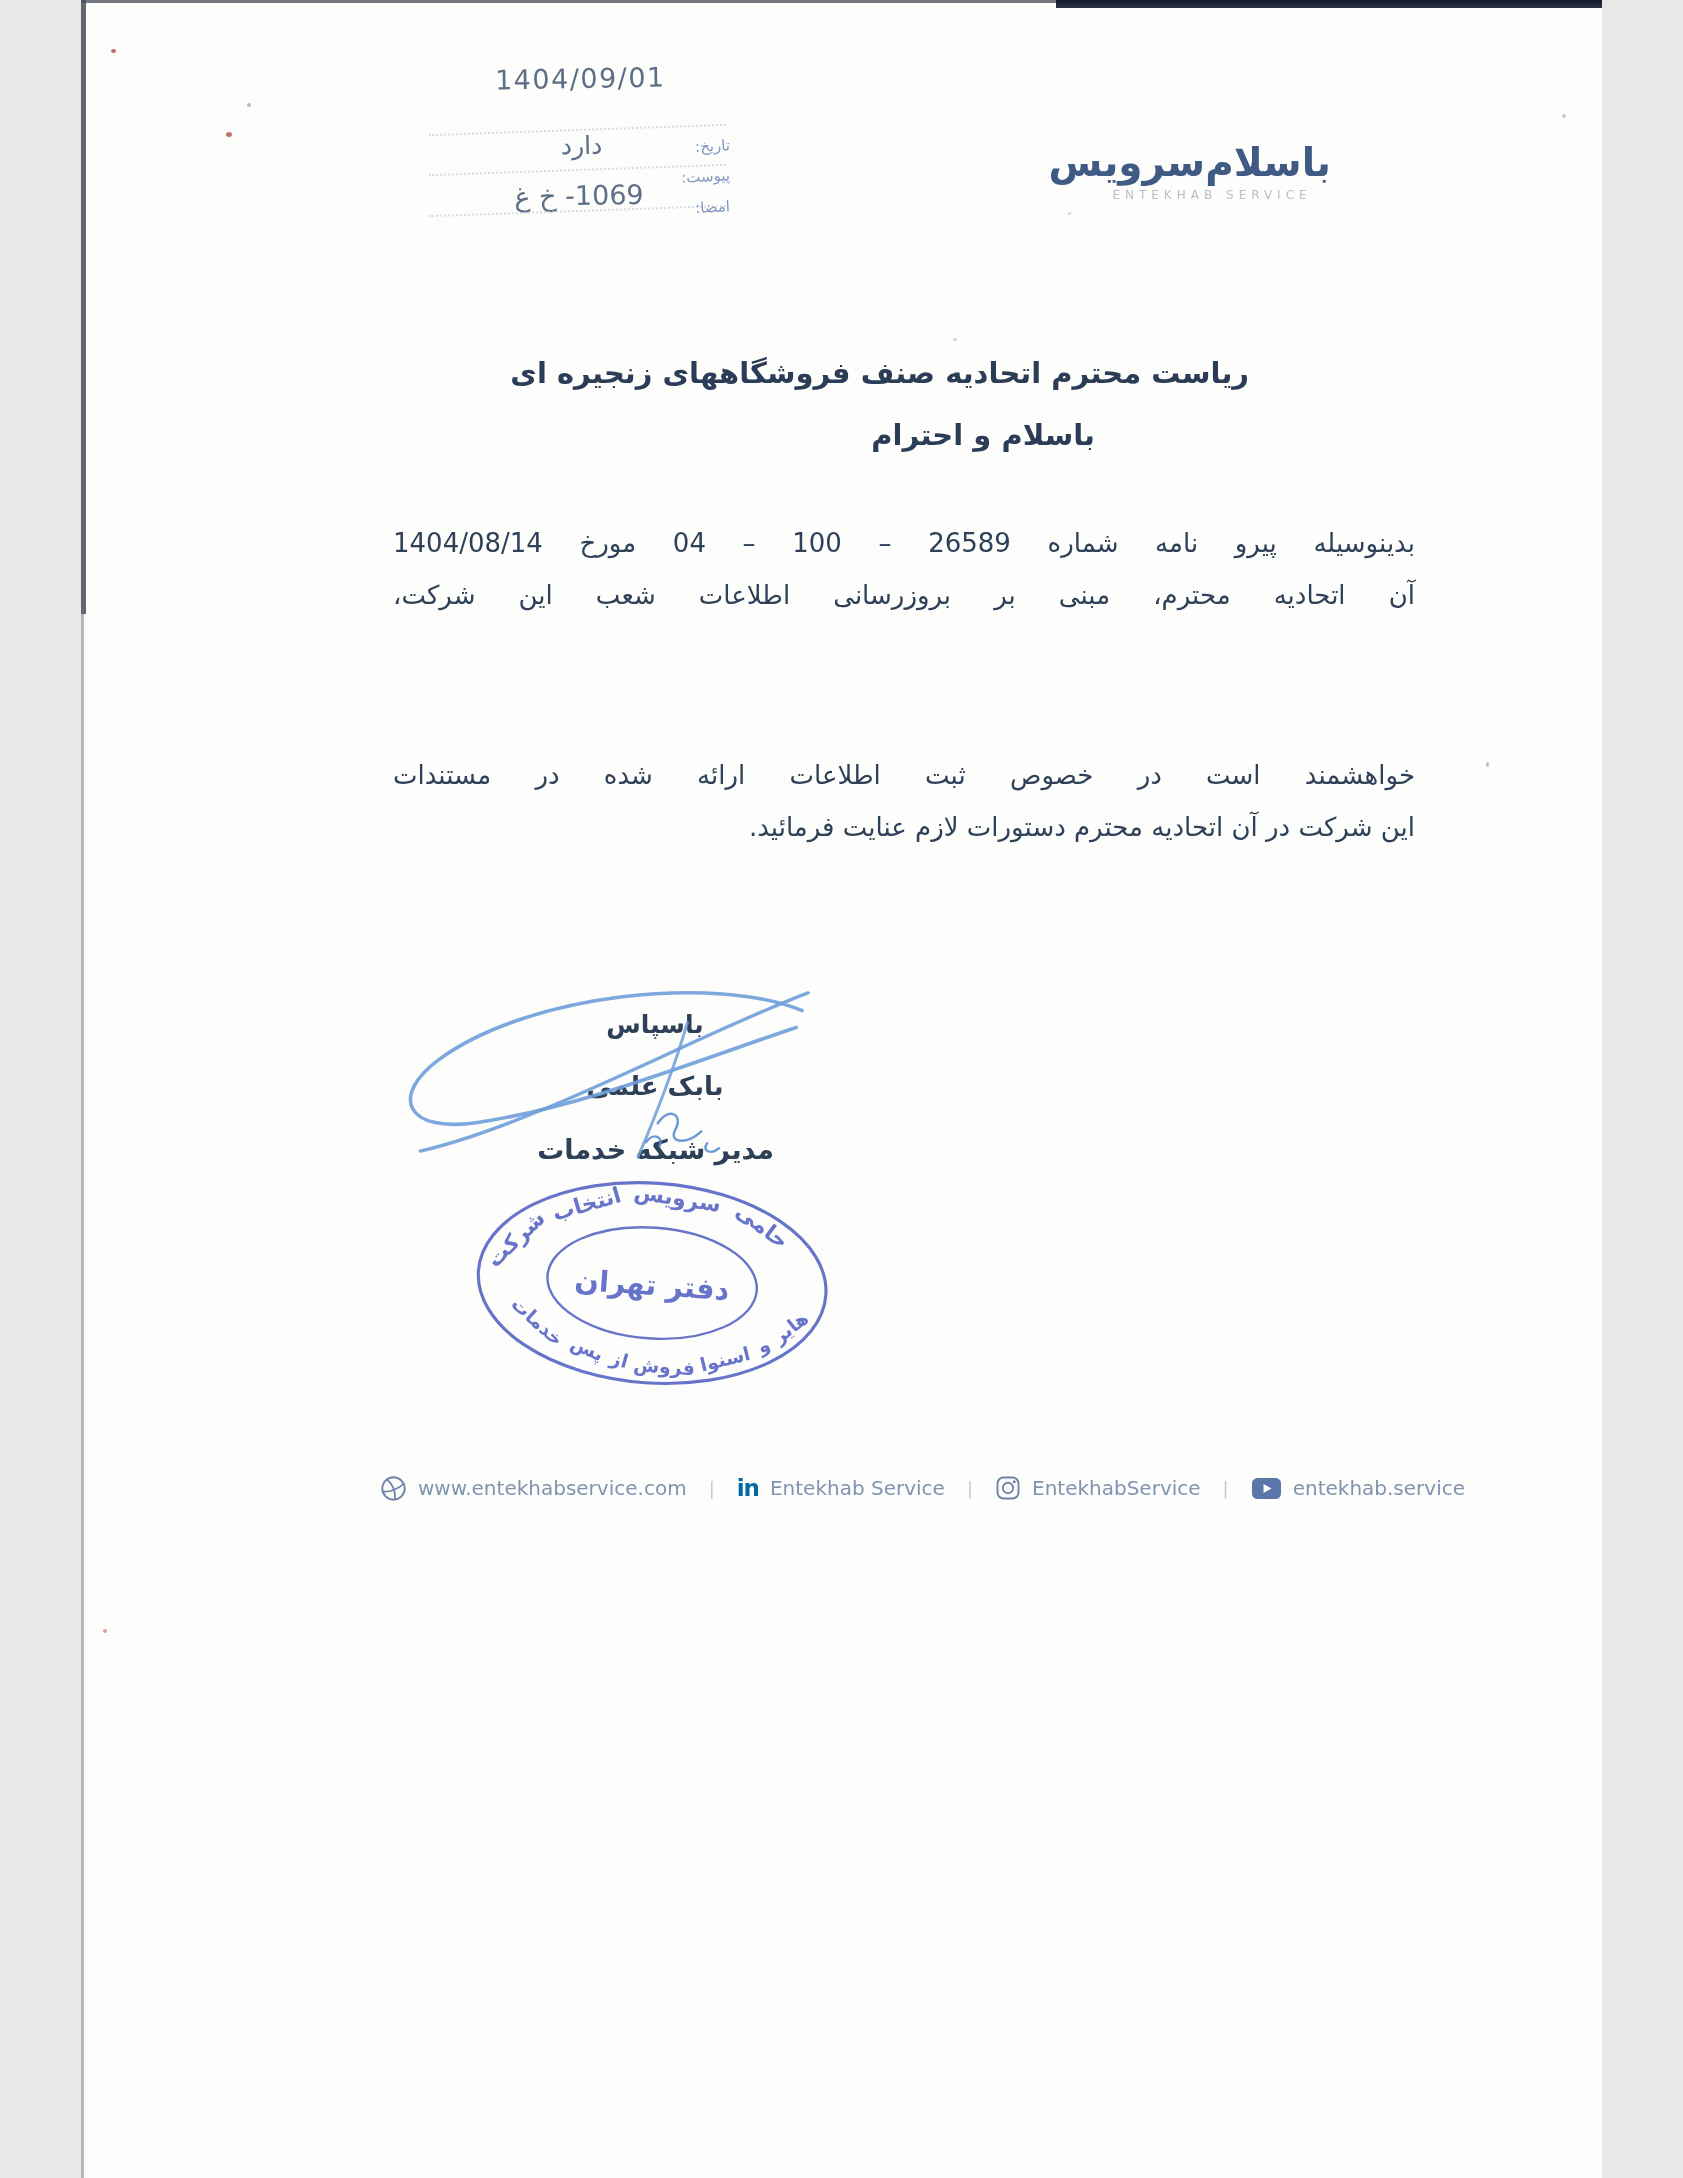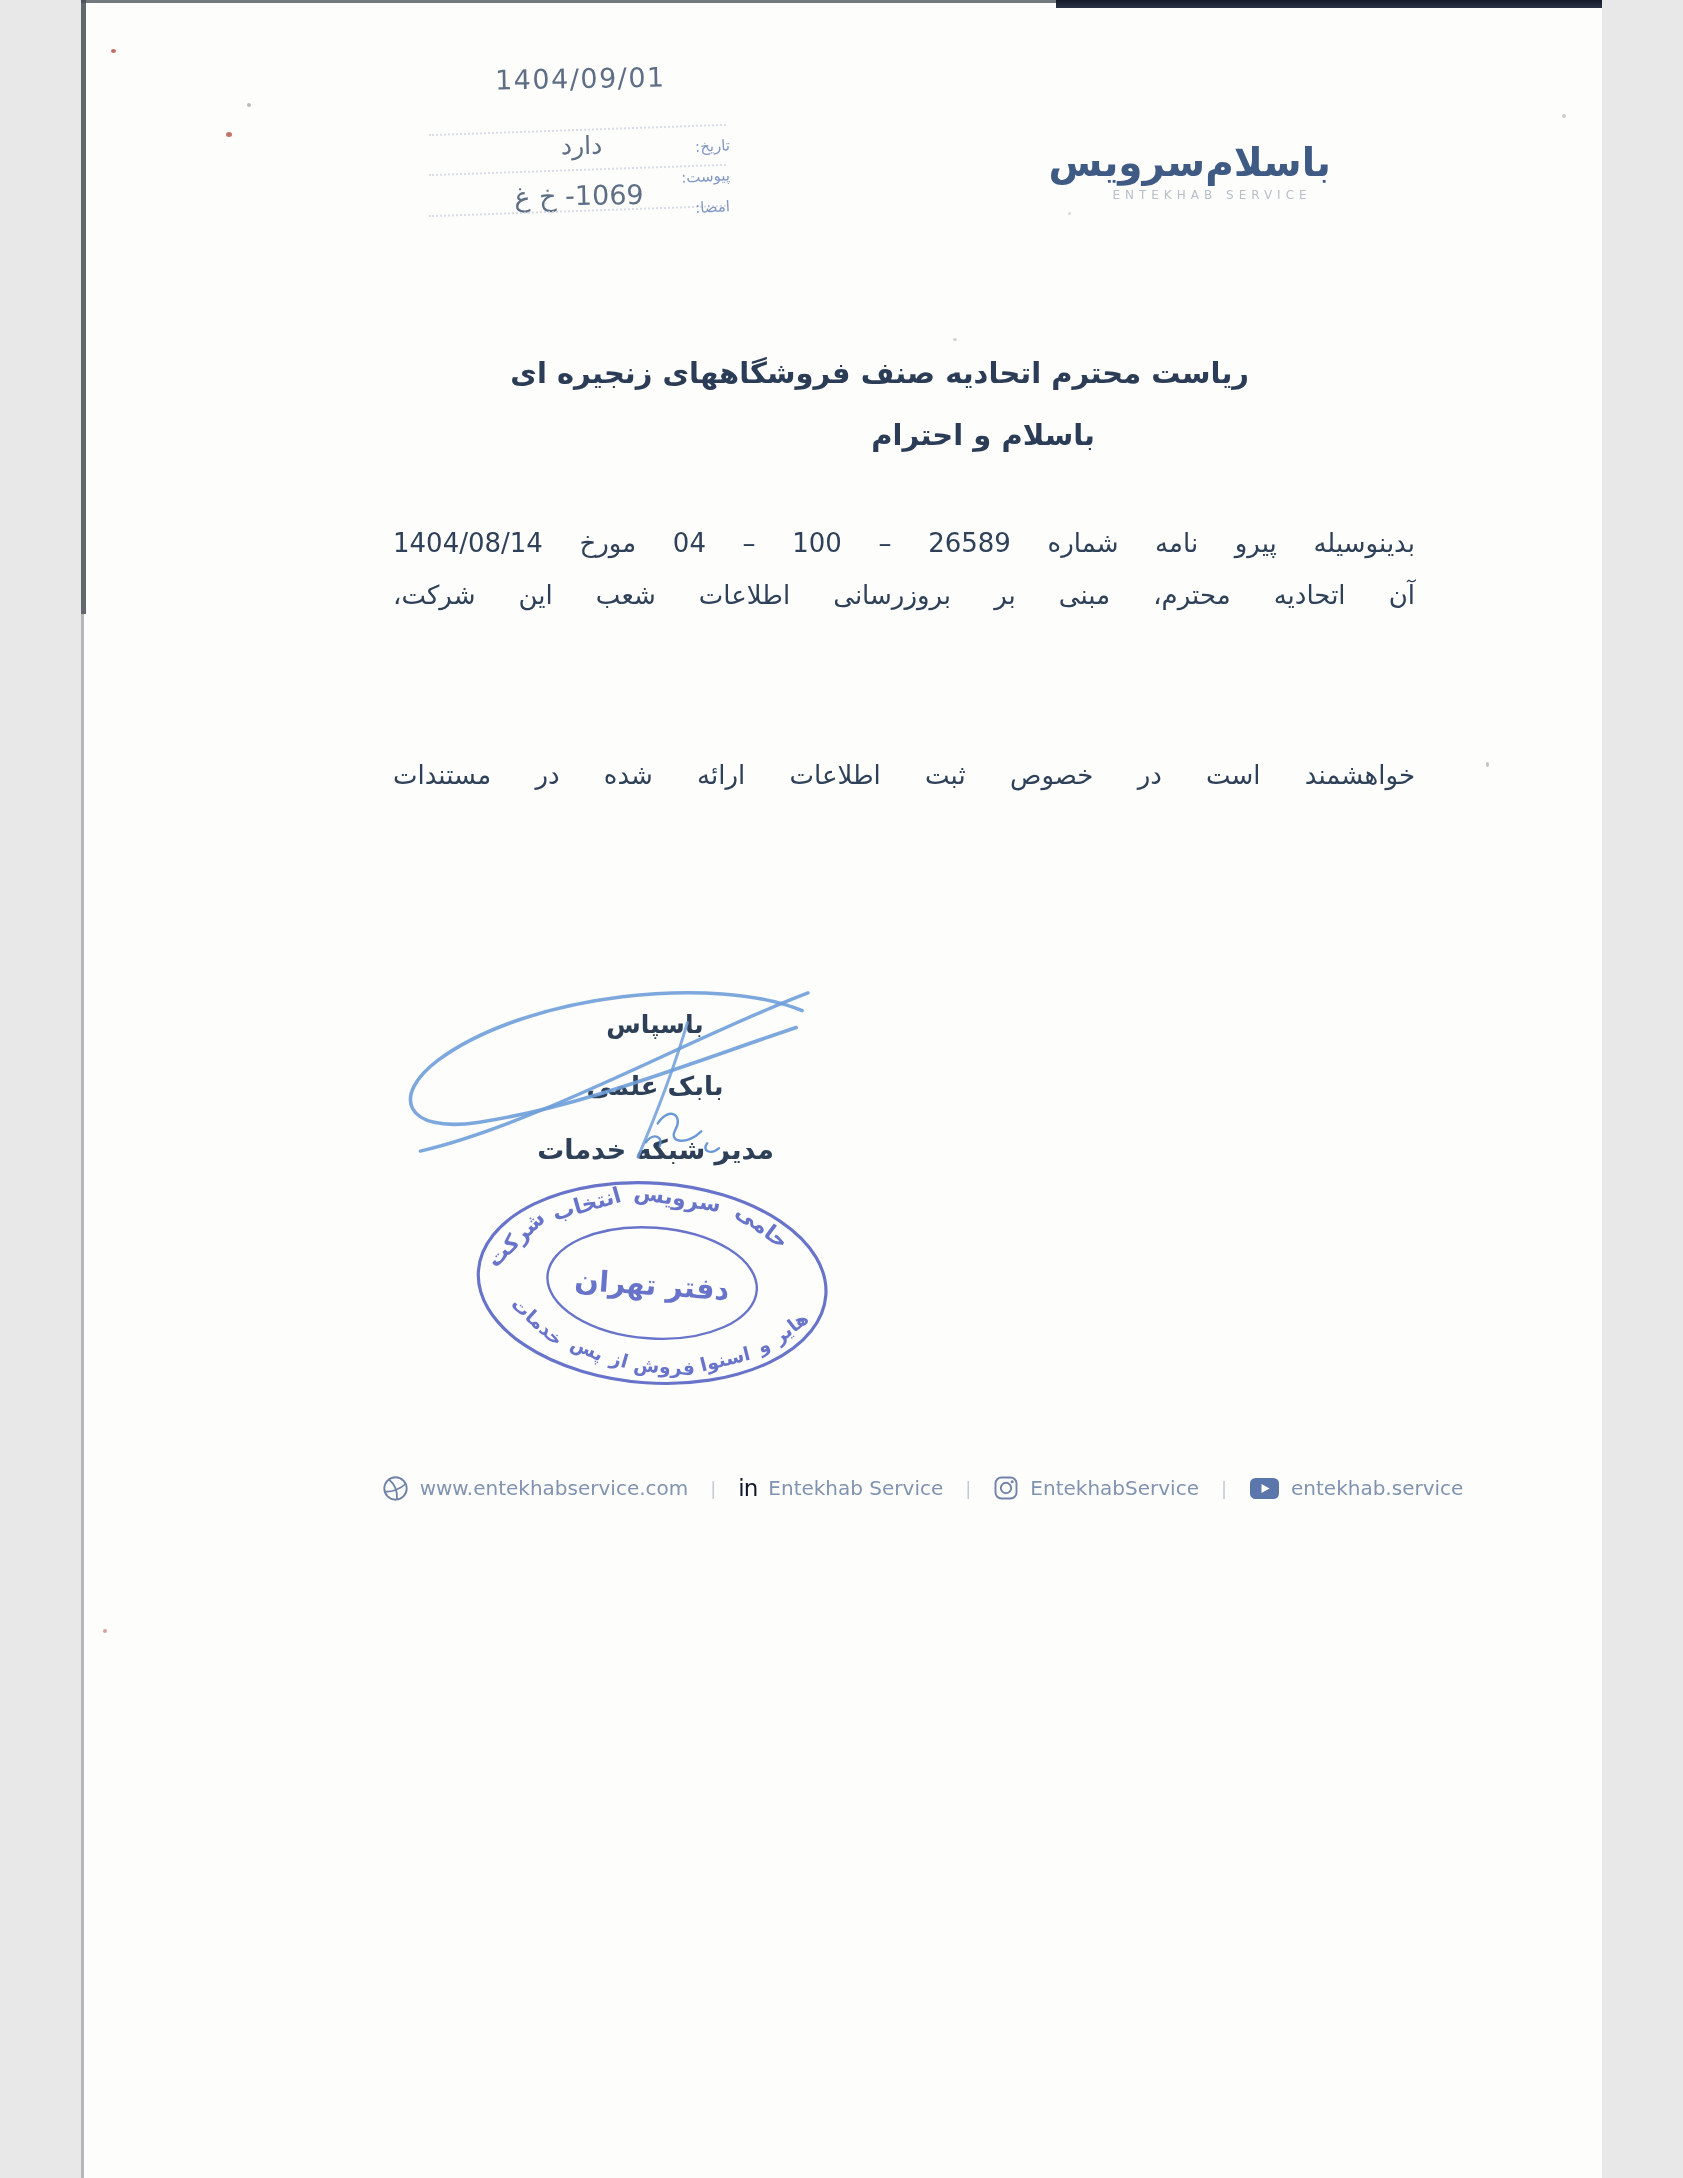--- a/index.html
+++ b/index.html
@@ -54,21 +54,21 @@
   .stamp ellipse{fill:none;stroke:var(--stamp-blue);}
   .stamp text{fill:var(--stamp-blue);font-family:"DejaVu Sans",sans-serif;font-weight:700;text-anchor:middle;direction:rtl;}
   .stamp .arc-word{font-size:22px;}
   .stamp .arc-word-b{font-size:19px;}
   .stamp .center-word{font-size:29px;}
 
   
   .footer{position:absolute;left:0;top:1471px;width:1683px;height:34px;display:flex;justify-content:center;align-items:center;gap:16px;color:var(--footer-gray);font-size:20px;text-align:center;}
   .footer .item{display:flex;align-items:center;gap:11px;}
   .footer .sep{color:#c3cad6;font-size:18px;padding:0 6px;}
-  .icon-in{font-weight:400;font-size:23px;color:#0f172a;letter-spacing:-1px;line-height:1;}
+  .icon-in{font-weight:700;font-size:23px;color:#0369a1;letter-spacing:-1px;line-height:1;}
   .fic{display:block;}
 </style>
 </head>
 <body>
 
 <div class="page">
 
   <div class="edge-top-thin"></div>
   <div class="edge-top-thick"></div>
   <div class="edge-left"></div>
@@ -107,20 +107,21 @@
   <div class="heading h1">ریاست محترم اتحادیه صنف فروشگاههای زنجیره ای</div>
   <div class="heading h2">باسلام و احترام</div>
 
   <div class="para p1">
     <div class="para-line">بدینوسیله پیرو نامه شماره 26589 – 100 – 04 مورخ 1404/08/14</div>
     <div class="para-line">آن اتحادیه محترم، مبنی بر بروزرسانی اطلاعات شعب این شرکت،</div>
   </div>
 
   <div class="para p2">
     <div class="para-line">خواهشمند است در خصوص ثبت اطلاعات ارائه شده در مستندات</div>
+    <div class="para-line last">این شرکت در آن اتحادیه محترم دستورات لازم عنایت فرمائید.</div>
   </div>
 
   <div class="sig-text sig-closing">باسپاس</div>
   <div class="sig-text sig-name">بابک علمی</div>
   <div class="sig-text sig-title">مدیر شبکه خدمات</div>
 
   <svg class="sig-svg" viewBox="0 0 458 200">
     <path d="M446,38 C360,2 170,20 78,88 C30,124 44,162 118,151 C220,136 330,92 440,55" stroke-width="3.6" opacity=".9"></path>
     <path d="M60,180 C180,152 340,62 452,20" stroke-width="3.4" opacity=".9"></path>
     <path d="M330,50 C316,98 298,144 280,186" stroke-width="3" opacity=".85"></path>

